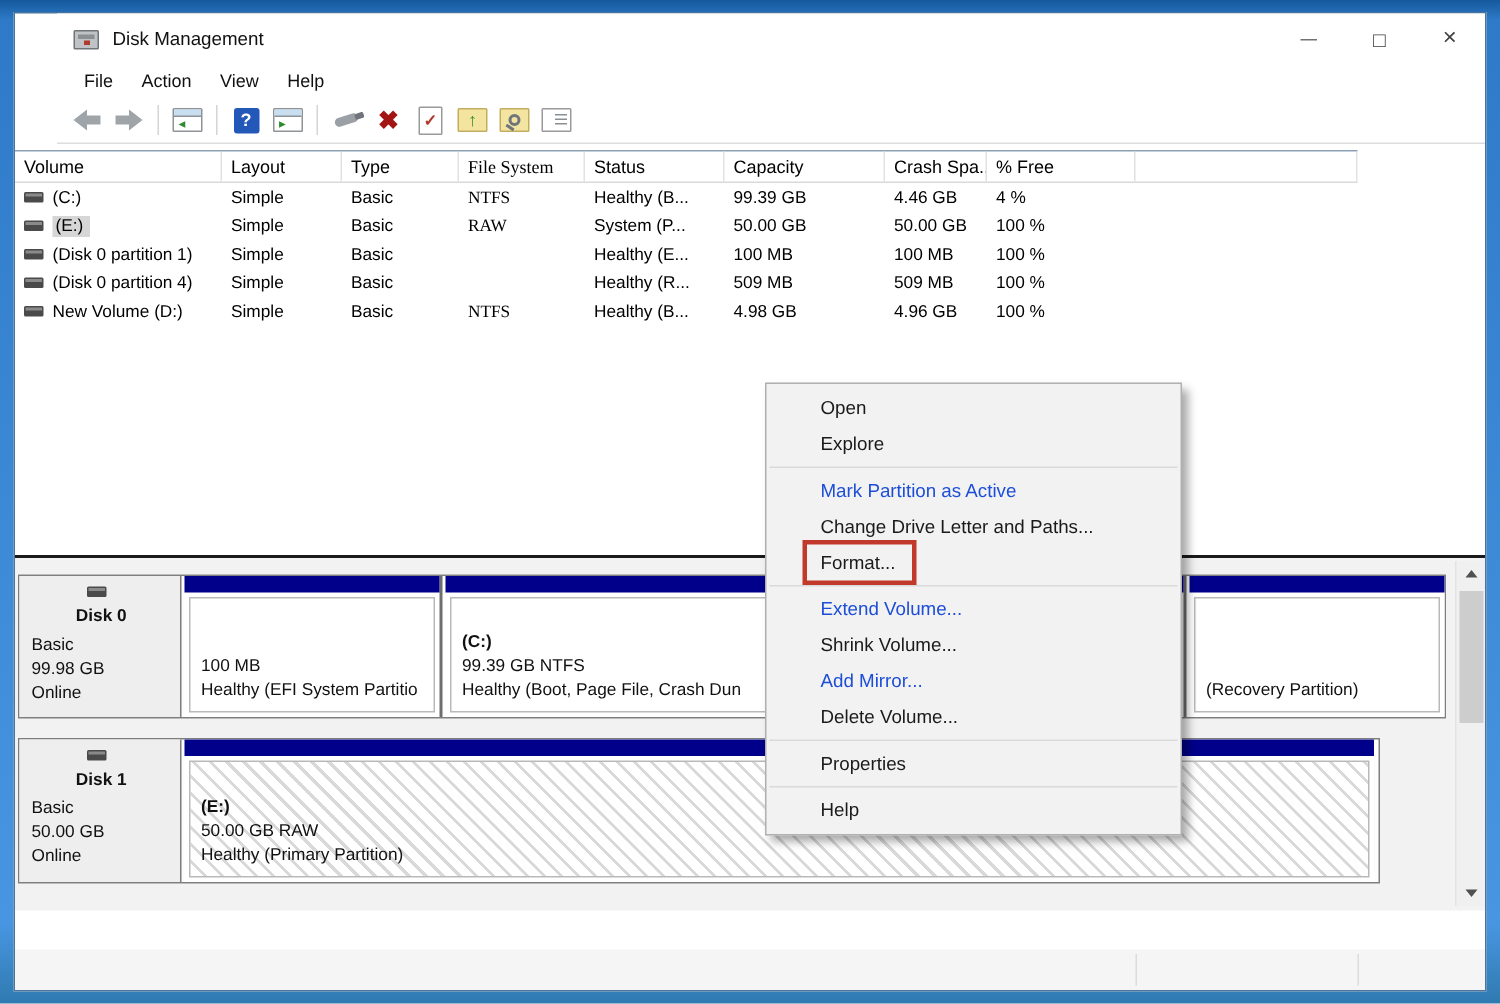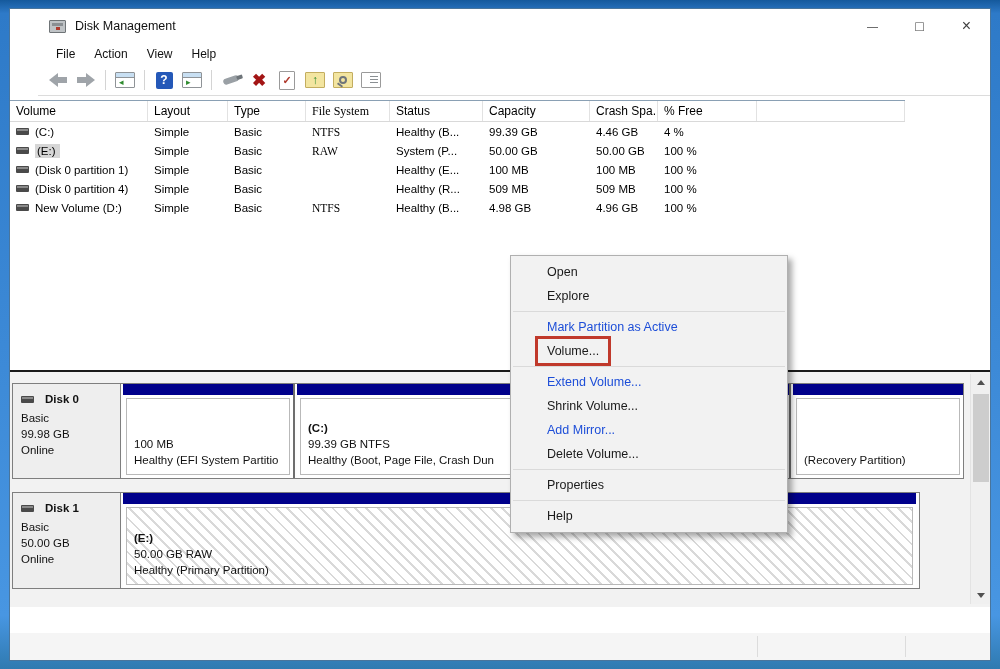--- a/index.html
+++ b/index.html
@@ -60,21 +60,21 @@
   .vol-icon { display:inline-block; width:13px; height:7px; background:#4a4a4a; border-radius:1px; margin-right:6px; position:relative; top:0px; flex:0 0 auto; }
   .vol-icon::after { content:""; position:absolute; left:1px; top:1px; right:1px; height:2px; background:#8a8a8a; }
   .vcell0 { display:flex; align-items:center; }
   .sel-label { background:#d6d6d6; padding:1px 4px 1px 2px; }
   
   .disk-pane { position:absolute; left:0; top:361px; width:980px; height:237px; background:#f2f2f2; border-top:2px solid #1a1a1a; }
   .disk-row { position:absolute; background:#fdfdfd; border:1px solid #7e7e7e; }
   .row0 { left:2px; top:11px; width:952px; height:96px; }
   .row1 { left:2px; top:120px; width:908px; height:97px; }
   .disk-label { position:absolute; left:0; top:0; bottom:0; width:108px; background:#eeeeee; border-right:1px solid #7e7e7e; padding:7px 6px 0 8px; font-size:11.5px; color:#111; }
-  .disk-label .dname { font-weight:bold; display:flex; align-items:center; gap:5px; margin-bottom:3px; }
+  .disk-label .dname { font-weight:bold; display:flex; align-items:center; gap:5px; margin-bottom:3px;flex-direction:column; }
   .disk-label div { line-height:16px; }
   .part-area { position:absolute; left:108px; top:0; right:0; bottom:0; }
   .part { position:absolute; top:0; bottom:0; border-right:2px solid #6e6e6e; background:#fff; }
   .part.last { border-right:none; }
   .strip { position:absolute; left:0; top:0; right:0; height:11px; background:#00008b; }
   .part-inner { position:absolute; left:3px; right:3px; top:14px; bottom:3px; border:1px solid #b9b9b9; background:#fff; }
   .part-inner.hatched { background:repeating-linear-gradient(45deg, #ffffff 0px, #ffffff 6px, #d9d9d9 6px, #d9d9d9 8px); }
   .ptxt { position:absolute; left:7px; bottom:6px; font-size:11.5px; color:#111; }
   .ptxt div { line-height:16px; min-height:16px; white-space:nowrap; }
   .ptxt .ptitle { font-weight:bold; }
@@ -354,22 +354,23 @@
   <div class="statusbar">
     <div class="grip g1"></div>
     <div class="grip g2"></div>
   </div>
 
   <div class="context-menu">
     <div class="cm-item">Open</div>
     <div class="cm-item">Explore</div>
     <div class="cm-sep"></div>
     <div class="cm-item disabled">Mark Partition as Active</div>
+    <div class="cm-item">Change Drive Letter and Paths...</div>
     <div class="cm-item">
-      <span>Volume...</span>
+      <span>Format...</span>
       <div class="red-box"></div>
     </div>
     <div class="cm-sep"></div>
     <div class="cm-item disabled">Extend Volume...</div>
     <div class="cm-item">Shrink Volume...</div>
     <div class="cm-item disabled">Add Mirror...</div>
     <div class="cm-item">Delete Volume...</div>
     <div class="cm-sep"></div>
     <div class="cm-item">Properties</div>
     <div class="cm-sep"></div>

